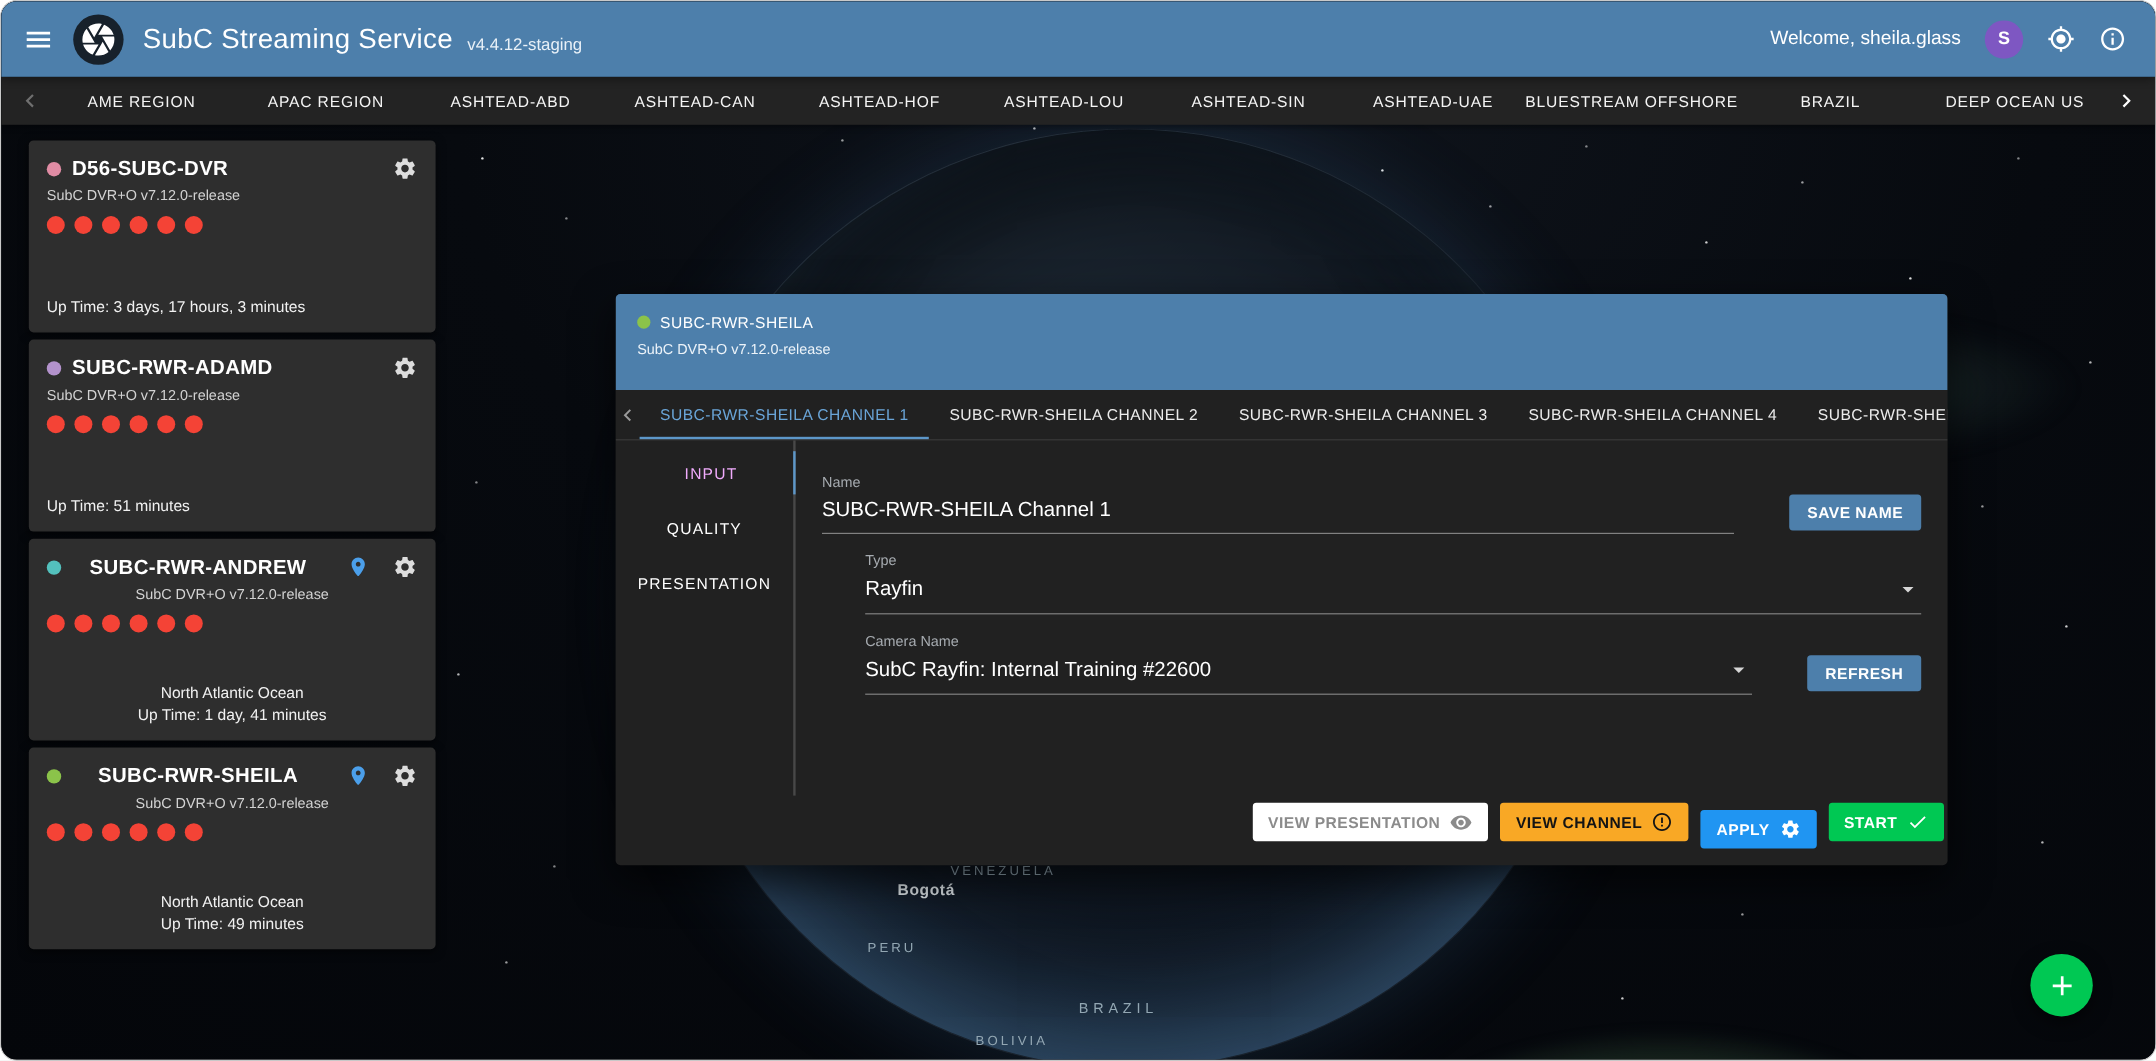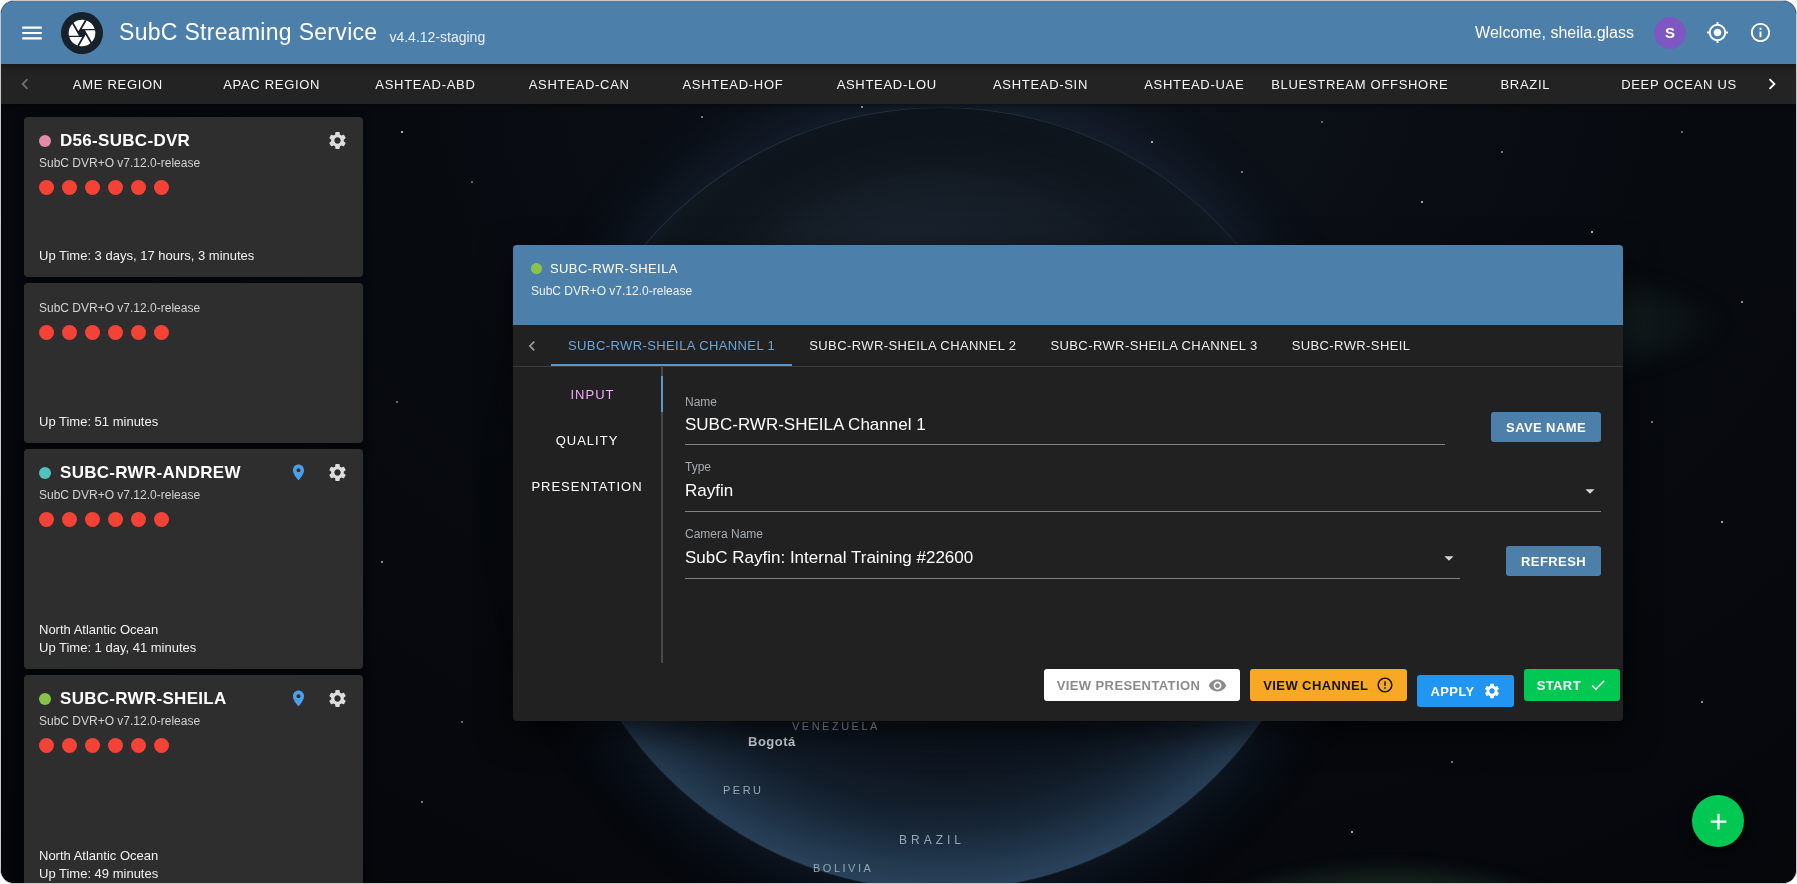--- a/index.html
+++ b/index.html
@@ -64,21 +64,21 @@
     display:flex; align-items:center; padding:0 8px; box-shadow:0 2px 5px rgba(0,0,0,0.4); }
   .region-scroll { flex:1; display:flex; }
   .region-tab { flex:1; text-align:center; color:#f5f5f5; font-size:13px; letter-spacing:0.7px; white-space:nowrap; cursor:pointer; }
   .chev { display:flex; align-items:center; justify-content:center; width:32px; }
 
   
   .sidebar { position:absolute; left:23px; top:116px; width:339px; display:flex; flex-direction:column; gap:6px; z-index:20; }
   .card { background:#2e2e2e; border-radius:4px; padding:13px 15px 14px; box-shadow:0 2px 8px rgba(0,0,0,0.55);
     display:flex; flex-direction:column; color:#fff; }
   .card.short { height:160px; }
-  .card.tall { height:220px; }
+  .card.tall { height:168px;text-align:center; }
   .card-head { display:flex; align-items:center; gap:9px; }
   .status-dot { width:12px; height:12px; border-radius:50%; flex:none; }
   .card-title { font-size:17px; font-weight:700; letter-spacing:0.3px; flex:1; white-space:nowrap; }
   .card-head .icon-btn { margin-left:10px; }
   .card-version { font-size:12px; color:#d2d2d2; margin-top:5px; }
   .dots-row { display:flex; gap:8px; margin-top:10px; }
   .sig-dot { width:15px; height:15px; border-radius:50%; background:#f44336; }
   .card-loc { margin-top:auto; font-size:13px; color:#f1f1f1; }
   .card-uptime { font-size:13px; color:#f1f1f1; margin-top:3px; }
   .card-uptime.push { margin-top:auto; }
@@ -101,21 +101,21 @@
 
   .dialog-middle { flex:1; display:flex; min-height:0; }
   .side-tabs { width:150px; flex:none; border-right:2px solid #484848; padding-top:4px; }
   .side-tab { height:46px; display:flex; align-items:center; justify-content:center; font-size:13px; letter-spacing:1px;
     color:#ffffff; position:relative; cursor:pointer; }
   .side-tab.active { color:#f0abfc;margin-left:11px; }
   .side-tab.active::after { content:''; position:absolute; right:-2px; top:5px; bottom:5px; width:2px; background:#5d97c9; }
 
   .form { flex:1; padding:28px 22px 0 22px; display:flex; flex-direction:column; min-width:0; }
   .form-row { display:flex; align-items:flex-end; }
-  .form-row + .form-row { margin-top:15px; }
+  .form-row + .form-row { margin-top:15px;margin-left:36px; }
   .field { flex:1; min-width:0; }
   .field-label { font-size:12px; color:#a6abb0; }
   .field-value { display:flex; align-items:center; padding:6px 0 9px; border-bottom:1px solid #818181; }
   .field-value input { flex:1; background:transparent; border:none; outline:none; color:#fff; font-size:17px; font-family:inherit; }
   .select-text { flex:1; color:#fff; font-size:17px; white-space:nowrap; overflow:hidden; }
   .dd-arrow { margin-left:auto; flex:none; }
   .side-btn { margin-left:46px; margin-bottom:3px; height:30px; padding:0 15px; border:none; border-radius:3px;
     background:#4d7fab; color:#fff; font-size:13px; font-weight:700; letter-spacing:0.4px; font-family:inherit;
     white-space:nowrap; cursor:pointer; }
 
@@ -266,20 +266,29 @@
           <span class="sig-dot"></span>
           <span class="sig-dot"></span>
           <span class="sig-dot"></span>
           <span class="sig-dot"></span>
           <span class="sig-dot"></span>
         </div>
       <div class="card-uptime push">Up Time: 3 days, 17 hours, 3 minutes</div>
     </div>
 
     <div class="card short">
+      <div class="card-head">
+        <span class="status-dot" style="background: rgb(179, 146, 204);"></span>
+        <span class="card-title">SUBC-RWR-ADAMD</span>
+        <button class="icon-btn">
+          <svg class="ic" width="21" height="21" fill="#dddddd">
+              <use href="#i-gear"></use>
+            </svg>
+        </button>
+      </div>
       <div class="card-version">SubC DVR+O v7.12.0-release</div>
       <div class="dots-row">
           <span class="sig-dot"></span>
           <span class="sig-dot"></span>
           <span class="sig-dot"></span>
           <span class="sig-dot"></span>
           <span class="sig-dot"></span>
           <span class="sig-dot"></span>
         </div>
       <div class="card-uptime push">Up Time: 51 minutes</div>
@@ -355,20 +364,21 @@
 
     <div class="channel-tabs">
       <span class="ct-chev">
         <svg class="ic" width="20" height="20" fill="#9a9a9a">
             <use href="#i-chevL"></use>
           </svg>
       </span>
       <span class="channel-tab active">SUBC-RWR-SHEILA CHANNEL 1</span>
       <span class="channel-tab">SUBC-RWR-SHEILA CHANNEL 2</span>
       <span class="channel-tab">SUBC-RWR-SHEILA CHANNEL 3</span>
+      <span class="channel-tab">SUBC-RWR-SHEILA CHANNEL 4</span>
       <span class="channel-tab">SUBC-RWR-SHEIL</span>
 
     </div>
 
     <div class="dialog-middle">
       <div class="side-tabs">
         <div class="side-tab active">INPUT</div>
         <div class="side-tab">QUALITY</div>
         <div class="side-tab">PRESENTATION</div>
       </div>

